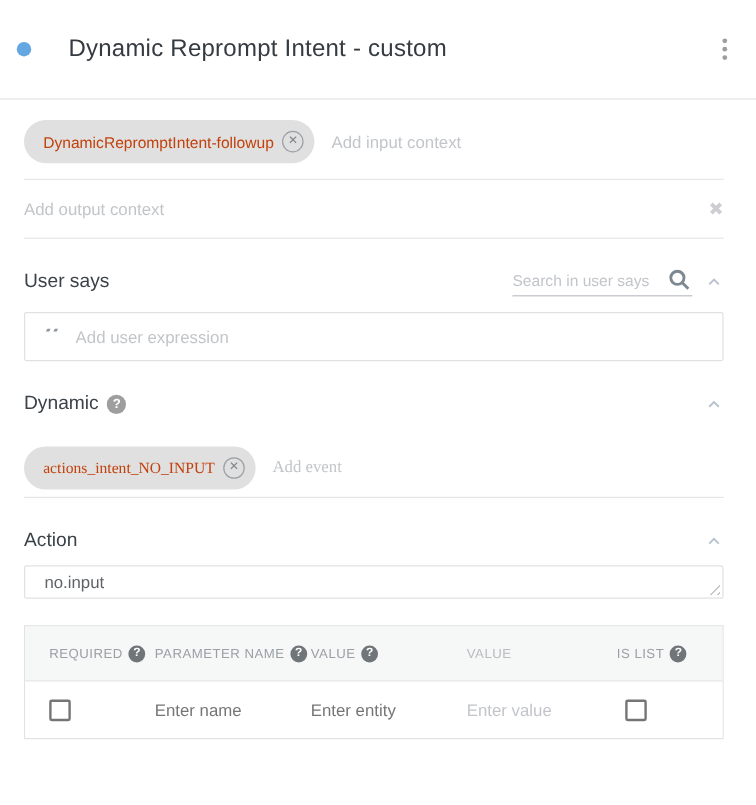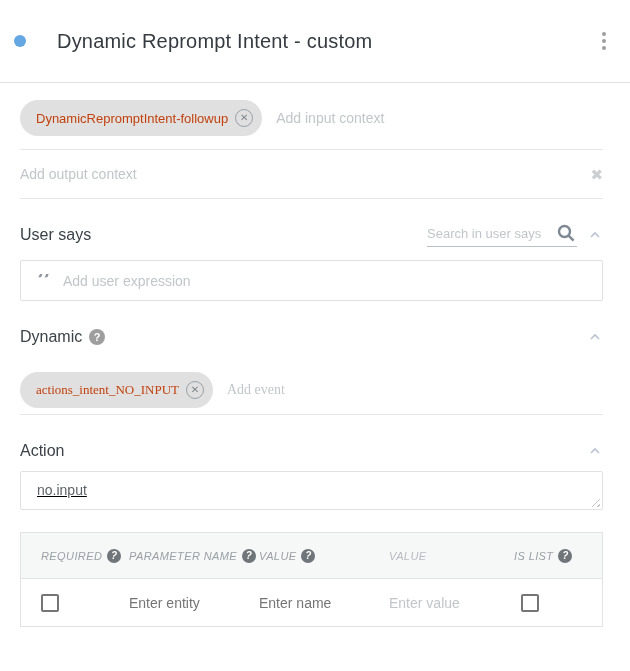--- a/index.html
+++ b/index.html
@@ -52,33 +52,33 @@
   .search-icon svg { display:block; }
   .search-wrap .chev { margin-left:10px; }
 
   .expr-box { height:41px; border:1px solid #dfe1e4; border-radius:2px; display:flex; align-items:center;
               padding:0 12px 0 15px; }
   .quote-icon { color:#8e959b; font-size:30px; font-weight:bold; line-height:10px; height:14px;
                 overflow:hidden; margin-right:12px; flex:none; }
   .expr-input { border:none; outline:none; flex:1; font-size:14px; font-family:inherit; background:transparent; }
 
   
-  .action-box { position:relative; height:39px; border:1px solid #dfe1e4; border-radius:2px;
-                display:flex; align-items:center; padding:0 16px;text-decoration:underline; }
+  .action-box { position:relative; height:28px; border:1px solid #dfe1e4; border-radius:2px;
+                display:flex; align-items:center; padding:0 16px; }
   .action-value { border:none; outline:none; resize:none; width:100%; font-size:14px; color:#5f6368;
                   font-family:inherit; background:transparent; line-height:43px; height:43px; overflow:hidden; }
   .resize-grip { position:absolute; right:2px; bottom:2px; width:10px; height:10px;
                  background:repeating-linear-gradient(135deg,#c4c6c8 0 1px,transparent 1px 4px);
                  clip-path:polygon(100% 0,100% 100%,0 100%); }
 
   
   .param-table { border:1px solid #e2e2e2; }
   .param-grid { display:grid; grid-template-columns:88px 130px 130px 125px 1fr; align-items:center;
                 padding-left:20px; }
-  .param-head { height:46px; background:#f6f7f7; border-bottom:1px solid #e2e2e2;font-style:italic; }
+  .param-head { height:46px; background:#f6f7f7; border-bottom:1px solid #e2e2e2; }
   .col-label { font-size:11px; letter-spacing:.4px; color:#9aa0a5; display:flex; align-items:center; gap:5px; white-space:nowrap; }
   .col-label.dim { color:#b7bcc1; }
   .col-help { width:14px; height:14px; border-radius:50%; background:#6f7579; color:#fff; font-size:10px;
               font-weight:bold; display:inline-flex; align-items:center; justify-content:center; flex:none; }
   .param-row { height:47px; background:#fff; }
   .checkbox { width:18px; height:18px; border:2px solid #757575; border-radius:2px; cursor:pointer; }
   .cb-islist { margin-left:7px; }
   .cell-input { border:none; outline:none; font-size:14px; font-family:inherit; width:110px; background:transparent; }
   .cell-input.ph-mid::placeholder { color:#757575; }
   .cell-input.ph-light::placeholder { color:#c2c5c9; }
@@ -215,19 +215,19 @@
         <span>VALUE</span>
       </div>
       <div class="col-label">
         <span>IS LIST</span>
         <span class="col-help">?</span>
       </div>
     </div>
 
     <div class="param-grid param-row">
       <span class="checkbox"></span>
+      <input class="cell-input ph-mid" placeholder="Enter name" style="">
       <input class="cell-input ph-mid" placeholder="Enter entity" style="">
-      <input class="cell-input ph-mid" placeholder="Enter name" style="">
       <input class="cell-input ph-light" placeholder="Enter value" style="">
       <span class="checkbox cb-islist"></span>
     </div>
   </div>
 </div>
 
 </body></html>

